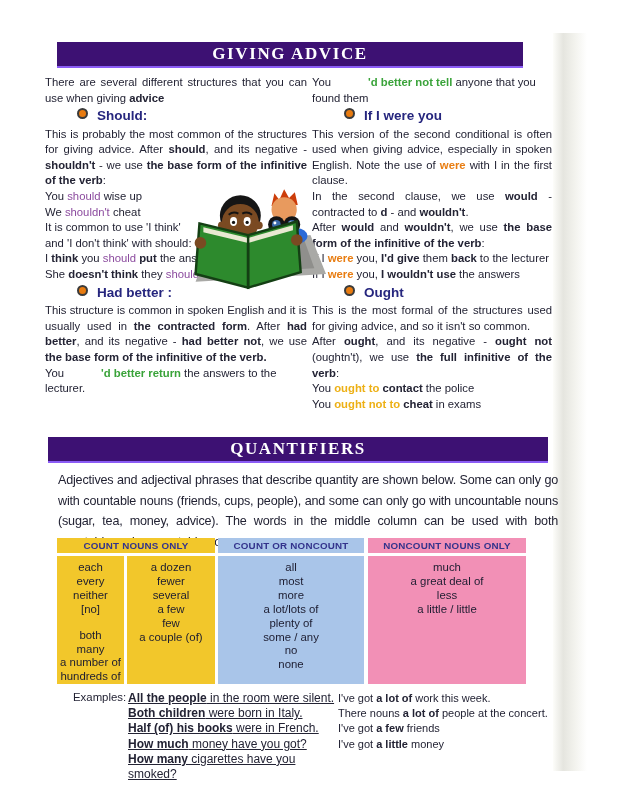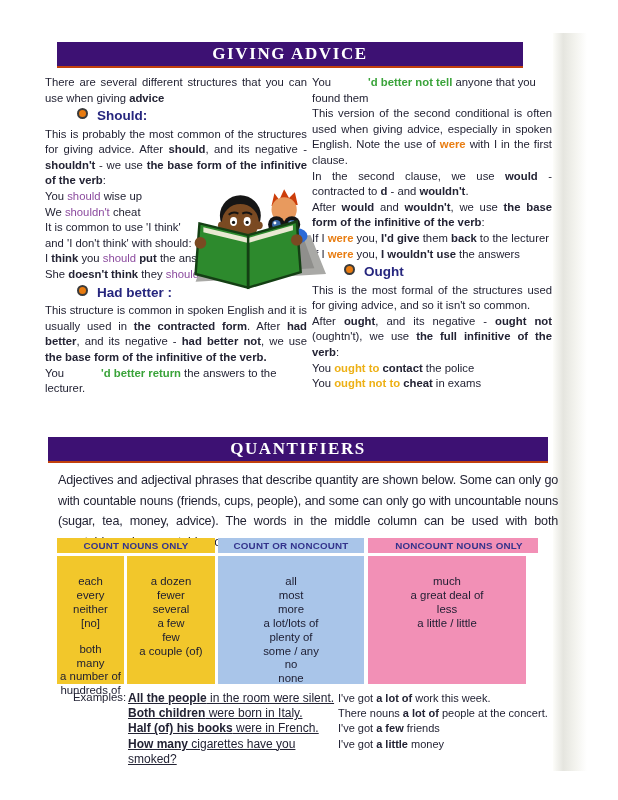--- a/index.html
+++ b/index.html
@@ -10,21 +10,21 @@
   }
   .page-edge{
     position:absolute;left:553px;top:33px;width:34px;height:738px;
     background:linear-gradient(90deg,#fdfdfa 0%,#e5e5df 30%,#f3f3ee 65%,#ffffff 100%);
     border-left:1px solid #ececе6;
   }
   .banner{
     position:absolute;height:24px;line-height:24px;text-align:center;
     background:var(--banner_bg,#3d1173);color:var(--banner_text,#fff);
     font-family:"Liberation Serif", serif;font-weight:bold;font-size:17px;
-    letter-spacing:1.6px;border-bottom:2px solid #c2410c;
+    letter-spacing:1.6px;border-bottom:2px solid #8b5cf6;
   }
   #banner-advice{left:57px;top:42px;width:466px;}
   #banner-quantifiers{left:48px;top:437px;width:500px;}
   .col{position:absolute;font-size:11.3px;line-height:15.6px;}
   #col-left{left:45px;top:75px;width:262px;}
   #col-right{left:312px;top:75px;width:240px;}
   .blk-p{text-align:justify;}
   .blk-line{text-align:left;}
   .blk-bullet{padding-left:32px;line-height:17.5px;margin:1px 0;}
   .dot{
@@ -45,24 +45,24 @@
     font-size:12.6px;line-height:20.5px;letter-spacing:-0.2px;text-align:justify;
   }
   #qtable{position:absolute;left:57px;top:538px;width:470px;height:118px;}
   .th{
     position:absolute;top:0;height:15px;line-height:15px;font-size:9.8px;
     font-weight:bold;text-align:center;color:var(--header_text,#33338c);
     letter-spacing:0.2px;
   }
   #th-count{left:0;width:158px;background:var(--yellow_col,#f2c72b);}
   #th-both{left:161px;width:146px;background:var(--blue_col,#a9c5e9);}
-  #th-noncount{left:311px;width:158px;background:var(--pink_col,#f290b6);padding-left:12px;}
+  #th-noncount{left:311px;width:158px;background:var(--pink_col,#f290b6);}
   .tc{
     position:absolute;top:18px;height:128px;box-sizing:border-box;
-    padding-top:19px;font-size:11.4px;text-align:center;color:#1c1c30;
+    padding-top:5px;font-size:11.4px;text-align:center;color:#1c1c30;
   }
   #tc-count-a{left:0;width:67px;background:var(--yellow_col,#f2c72b);}
   #tc-count-b{left:70px;width:88px;background:var(--yellow_col,#f2c72b);}
   #tc-both{left:161px;width:146px;background:var(--blue_col,#a9c5e9);}
   #tc-noncount{left:311px;width:158px;background:var(--pink_col,#f290b6);}
   .tline{line-height:13.9px;}
   .tline.sp{height:12px;}
   #examples-label{position:absolute;left:73px;top:691px;font-size:11.4px;}
   #ex-left{position:absolute;left:128px;top:691px;width:212px;font-size:12px;line-height:15.2px;text-decoration:underline;}
   #ex-right{position:absolute;left:338px;top:691px;width:216px;font-size:11px;line-height:15.2px;}
@@ -83,20 +83,21 @@
     <div class="blk blk-line"><span class="s-n">It is common to use 'I think'</span></div>
     <div class="blk blk-line"><span class="s-n">and 'I don't think' with should:</span></div>
     <div class="blk blk-line"><span class="s-n">I </span><span class="s-b">think</span><span class="s-n"> you </span><span class="s-p">should</span><span class="s-n"> </span><span class="s-b">put</span><span class="s-n"> the answers back</span></div>
     <div class="blk blk-line"><span class="s-n">She </span><span class="s-b">doesn't think</span><span class="s-n"> they </span><span class="s-p">should</span><span class="s-n"> </span><span class="s-b">use</span><span class="s-n"> them</span></div>
     <div class="blk blk-bullet"><span class="dot"></span><span class="s-h">Had better :</span></div>
     <div class="blk blk-p"><span class="s-n">This structure is common in spoken English and it is usually used in </span><span class="s-b">the contracted form</span><span class="s-n">. After </span><span class="s-b">had better</span><span class="s-n">, and its negative - </span><span class="s-b">had better not</span><span class="s-n">, we use </span><span class="s-b">the base form of the infinitive of the verb.</span></div>
     <div class="blk blk-line"><span class="s-n">You</span><span class="s-g">'d better return</span><span class="s-n"> the answers to the lecturer.</span></div>
   </div>
 <div class="col" id="col-right">
     <div class="blk blk-line"><span class="s-n">You</span><span class="s-g">'d better not tell</span><span class="s-n"> anyone that you found them</span></div>
+    <div class="blk blk-bullet"><span class="dot"></span><span class="s-h">If I were you</span></div>
     <div class="blk blk-p"><span class="s-n">This version of the second conditional is often used when giving advice, especially in spoken English. Note the use of </span><span class="s-o">were</span><span class="s-n"> with I in the first clause.</span></div>
     <div class="blk blk-p"><span class="s-n">In the second clause, we use </span><span class="s-b">would</span><span class="s-n"> - contracted to </span><span class="s-b">d</span><span class="s-n"> - and </span><span class="s-b">wouldn't</span><span class="s-n">.</span></div>
     <div class="blk blk-p"><span class="s-n">After </span><span class="s-b">would</span><span class="s-n"> and </span><span class="s-b">wouldn't</span><span class="s-n">, we use </span><span class="s-b">the base form of the infinitive of the verb</span><span class="s-n">:</span></div>
     <div class="blk blk-line"><span class="s-n">If I </span><span class="s-o">were</span><span class="s-n"> you, </span><span class="s-b">I'd give</span><span class="s-n"> them </span><span class="s-b">back</span><span class="s-n"> to the lecturer</span></div>
     <div class="blk blk-line"><span class="s-n">If I </span><span class="s-o">were</span><span class="s-n"> you, </span><span class="s-b">I wouldn't use</span><span class="s-n"> the answers</span></div>
     <div class="blk blk-bullet"><span class="dot"></span><span class="s-h">Ought</span></div>
     <div class="blk blk-p"><span class="s-n">This is the most formal of the structures used for giving advice, and so it isn't so common.</span></div>
     <div class="blk blk-p"><span class="s-n">After </span><span class="s-b">ought</span><span class="s-n">, and its negative - </span><span class="s-b">ought not</span><span class="s-n"> (oughtn't), we use </span><span class="s-b">the full infinitive of the verb</span><span class="s-n">:</span></div>
     <div class="blk blk-line"><span class="s-n">You </span><span class="s-y">ought to</span><span class="s-n"> </span><span class="s-b">contact</span><span class="s-n"> the police</span></div>
     <div class="blk blk-line"><span class="s-n">You </span><span class="s-y">ought not to</span><span class="s-n"> </span><span class="s-b">cheat</span><span class="s-n"> in exams</span></div>
@@ -181,20 +182,21 @@
       <div class="tline">less</div>
       <div class="tline">a little / little</div>
     </div>
 </div>
 
 <div id="examples-label">Examples:</div>
 <div id="ex-left">
     <div class="blk blk-line"><span class="s-b">All the people</span><span class="s-n">   in the room were silent.</span></div>
     <div class="blk blk-line"><span class="s-b">Both children</span><span class="s-n">   were born in Italy.</span></div>
     <div class="blk blk-line"><span class="s-b">Half (of) his books</span><span class="s-n">   were in French.</span></div>
+    <div class="blk blk-line"><span class="s-b">How much</span><span class="s-n">   money have you got?</span></div>
     <div class="blk blk-line"><span class="s-b">How many</span><span class="s-n">   cigarettes have you smoked?</span></div>
   </div>
 <div id="ex-right">
     <div class="blk blk-line"><span class="s-n">I've got </span><span class="s-b">a lot of</span><span class="s-n">  work this week.</span></div>
     <div class="blk blk-line"><span class="s-n">There nouns </span><span class="s-b">a lot of</span><span class="s-n">  people at the concert.</span></div>
     <div class="blk blk-line"><span class="s-n">I've got </span><span class="s-b">a few</span><span class="s-n">  friends</span></div>
     <div class="blk blk-line"><span class="s-n">I've got </span><span class="s-b">a little</span><span class="s-n">  money</span></div>
   </div>
 
 </body></html>

